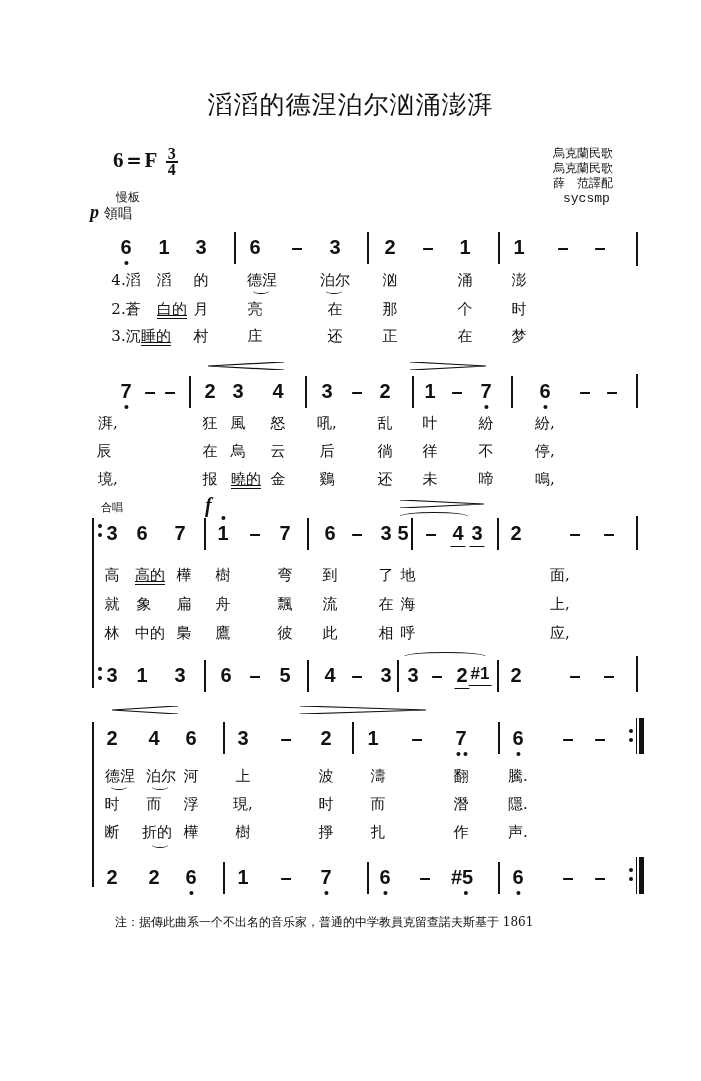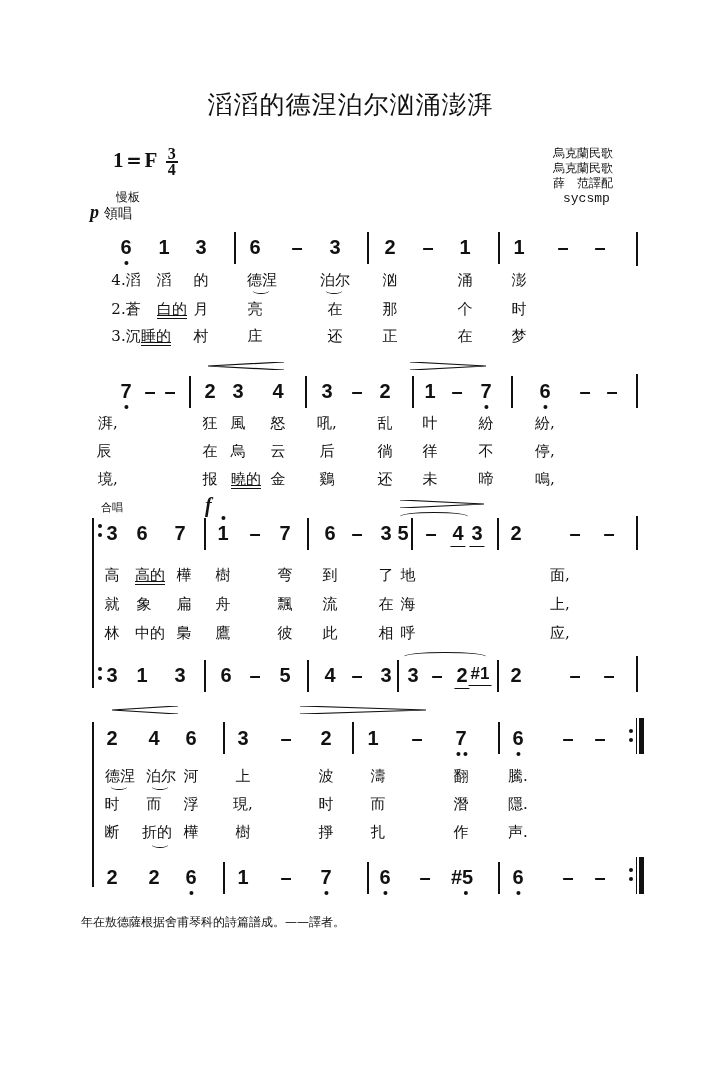--- a/index.html
+++ b/index.html
@@ -34,21 +34,21 @@
   .repdots::before { top:0; } .repdots::after { top:9px; }
   .slur { position:absolute; border-top:1.5px solid #111; border-radius:50% 50% 0 0; height:8px; }
   .tie-under { position:absolute; border-bottom:1px solid #111; border-radius:0 0 50% 50%; height:5px; }
 </style>
 </head>
 <body>
 
 <div class="abs title">滔滔的德涅泊尔汹涌澎湃</div>
 
 <div class="abs key">
-  <span>1＝F</span>
+  <span>6＝F</span>
   <span class="frac">
     <span class="top">3</span>
     <span>4</span>
   </span>
 </div>
 <div class="abs tempo">慢板</div>
 <div class="abs dyn"><i>p</i><span>領唱</span></div>
 
 <div class="abs credits">
   <div>烏克蘭民歌</div>
@@ -324,14 +324,14 @@
   <div class="bar" style="left:498px;top:862px;height:32px"></div>
   <span class="note" style="left:518px;top:866px"><span>6</span><span class="dot-below"></span></span>
   <span class="note" style="left:568px;top:866px">–</span>
   <span class="note" style="left:600px;top:866px">–</span>
   <div class="repdots" style="left:629px;top:868px;height:13px"></div>
   <div class="bar" style="left:636px;top:857px;height:37px;width:1px"></div>
   <div class="final" style="left:639px;top:857px;height:37px"></div>
 </div>
 
 <div class="abs footnote">
-  <div class="l2">年在敖德薩根据舍甫琴科的詩篇譜成。——譯者。</div>
+  <div>注：据傳此曲系一个不出名的音乐家，普通的中学教員克留查諾夫斯基于 1861</div>
 </div>
 
 </body></html>

